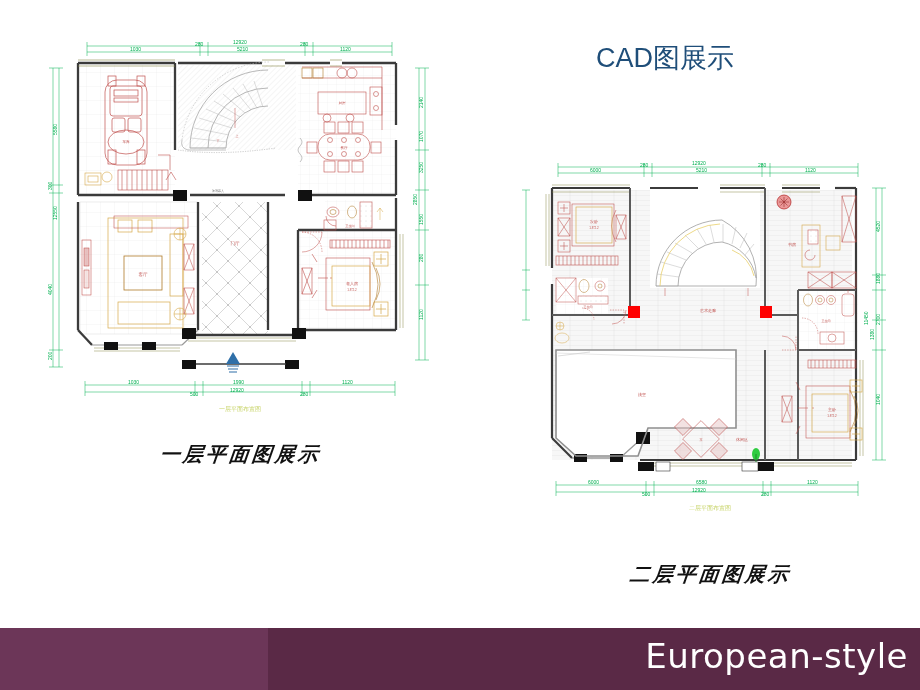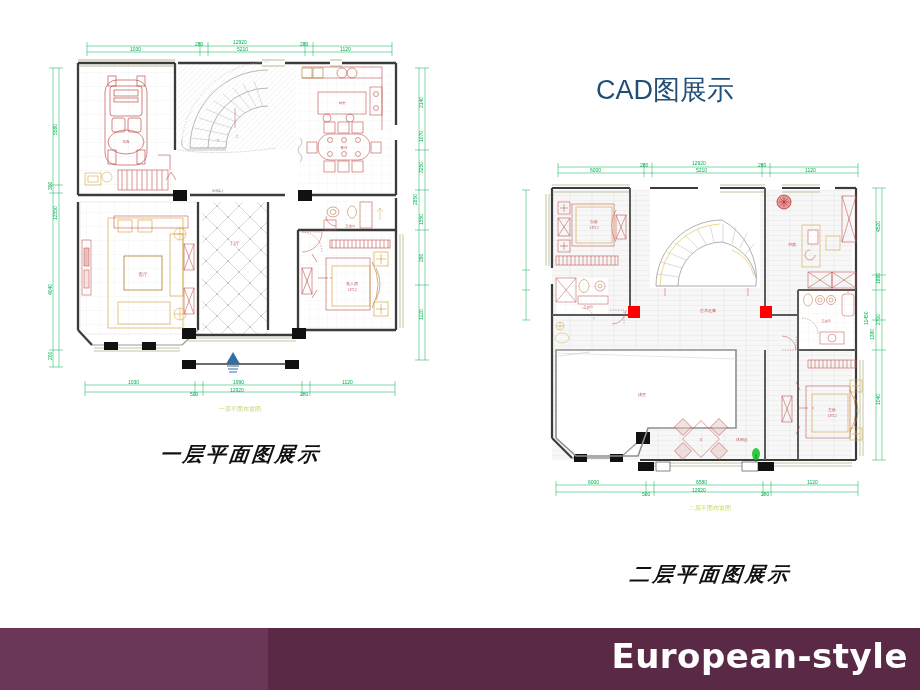--- a/index.html
+++ b/index.html
@@ -15,21 +15,20 @@
 
   
   .slide-title{
     position:absolute;
     left:596px;top:40px;
     font-size:27px;
     color:#1F4E79;
     font-family:"Liberation Sans","DejaVu Sans",sans-serif;
     letter-spacing:0px;
     white-space:nowrap;
-    margin-top:32px;
   }
 
   
   .plan{position:absolute;}
   #plan1{left:30px;top:30px;width:420px;height:390px;}
   #plan2{left:520px;top:160px;width:400px;height:372px;}
 
   
   .brush-caption{
     position:absolute;
@@ -55,21 +54,21 @@
   }
   .banner-right{
     position:absolute;left:268px;top:0;width:652px;height:62px;
     background:#5A2946;
   }
   .banner-text{
     position:absolute;right:12px;top:8px;
     color:#ffffff;
     font-size:34px;
     font-family:"DejaVu Sans","Liberation Sans",sans-serif;
-    font-weight:700;
+    font-weight:400;
     letter-spacing:0.5px;
     white-space:nowrap;
   }
   svg{display:block;}
   .dimtxt{font-size:5px;fill:#00B050;font-family:"Liberation Sans",sans-serif;}
   .roomtxt{font-size:4.6px;fill:#C0504D;font-family:"Liberation Sans",sans-serif;text-anchor:middle;}
   .roomtxt2{font-size:3.6px;fill:#C0504D;font-family:"Liberation Sans",sans-serif;text-anchor:middle;}
 </style>
 </head>
 <body>

